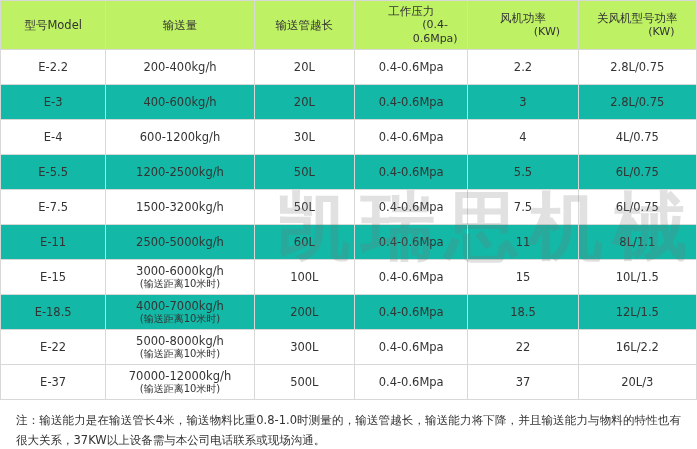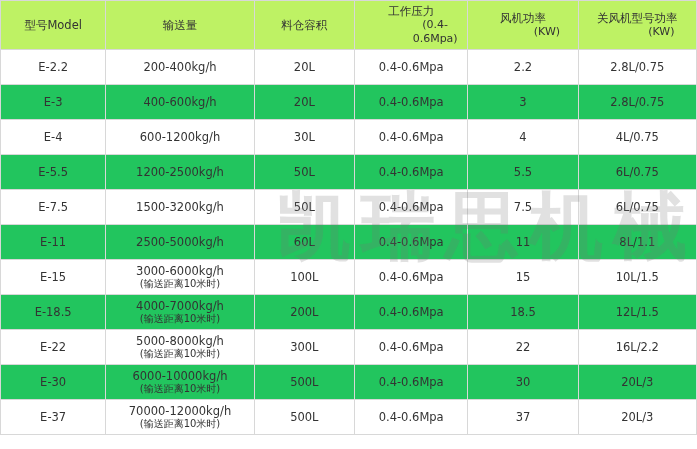--- a/index.html
+++ b/index.html
@@ -57,21 +57,21 @@
     font-size: 12px;
     color: #333;
     background: #bef264;
   }
   thead th .hl2 {
     display: block;
     font-size: 11px;
     padding-left: 48px;
   }
   tbody tr.alt td {
-    background: #22c55e;
+    background: #14b8a6;
     margin-left: 12px;
   }
   tbody tr td {
     height: 30px;
   }
   tbody tr.tall td {
     height: 30px;
   }
   td .sub {
     display: block;
@@ -117,21 +117,21 @@
     </colgroup>
     <thead>
       <tr>
         <th>
           <span>型号Model</span>
         </th>
         <th>
           <span>输送量</span>
         </th>
         <th>
-          <span>料仓容积</span>
+          <span>输送管越长</span>
         </th>
         <th>
           <span>工作压力</span>
           <span class="hl2">(0.4-0.6Mpa)</span>
         </th>
         <th>
           <span>风机功率</span>
           <span class="hl2">(KW)</span>
         </th>
         <th>
@@ -237,31 +237,20 @@
         <td>
           <span>5000-8000kg/h</span>
           <span class="sub">(输送距离10米时)</span>
         </td>
         <td>300L</td>
         <td>0.4-0.6Mpa</td>
         <td>22</td>
         <td>16L/2.2</td>
       </tr>
 
-      <tr class="alt tall">
-        <td>E-30</td>
-        <td>
-          <span>6000-10000kg/h</span>
-          <span class="sub">(输送距离10米时)</span>
-        </td>
-        <td>500L</td>
-        <td>0.4-0.6Mpa</td>
-        <td>30</td>
-        <td>20L/3</td>
-      </tr>
 
       <tr class="tall">
         <td>E-37</td>
         <td>
           <span>70000-12000kg/h</span>
           <span class="sub">(输送距离10米时)</span>
         </td>
         <td>500L</td>
         <td>0.4-0.6Mpa</td>
         <td>37</td>

